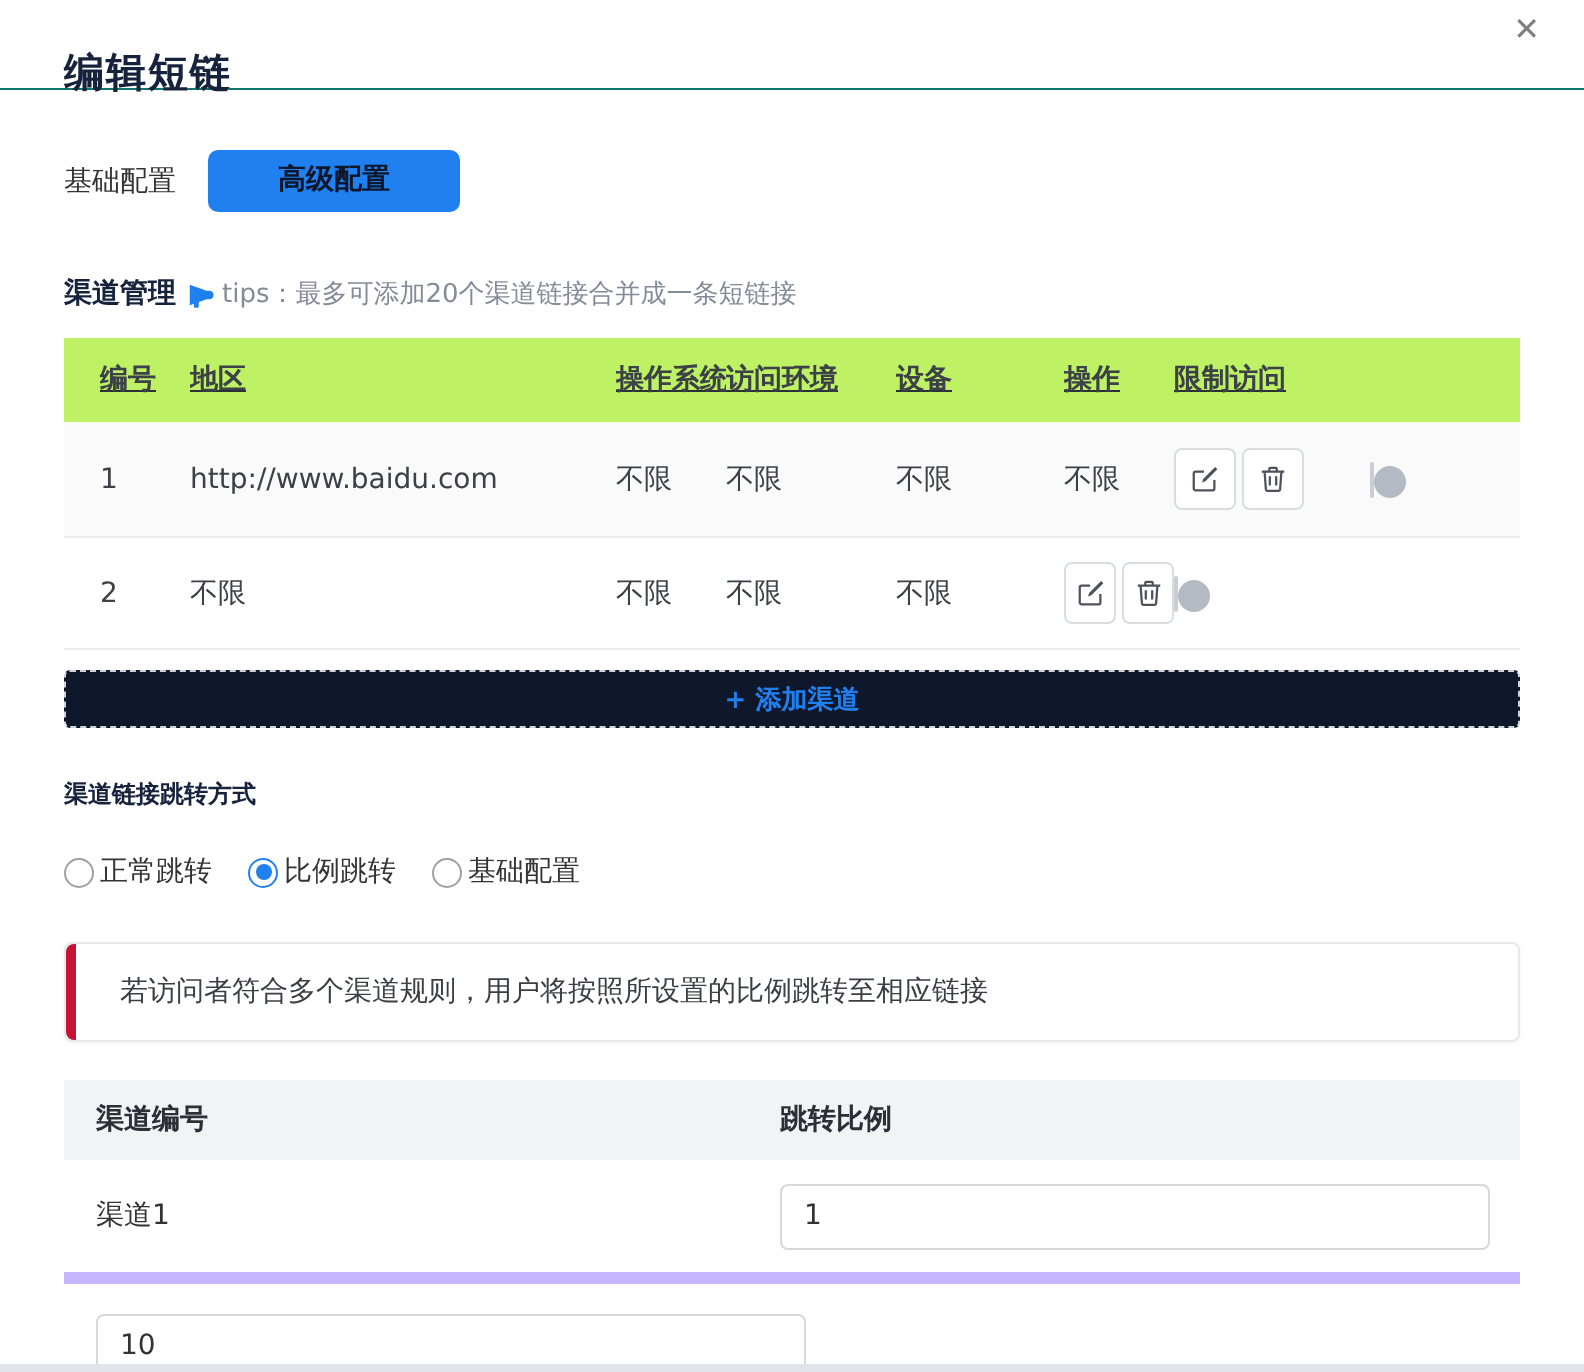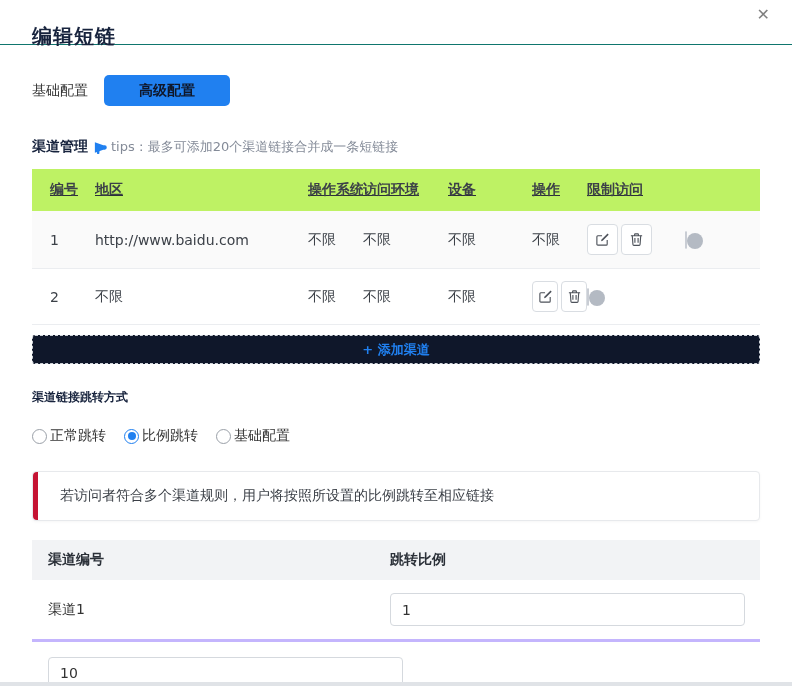--- a/index.html
+++ b/index.html
@@ -69,21 +69,21 @@
   .alert-stripe { position: absolute; left: 0; top: 0; bottom: 0; width: 5px;
     background: #c51333; border-radius: 4px 0 0 4px; }
   .alert-text { padding-left: 27px; font-size: 14px; color: #3a3f46; }
 
   
   .table2 { margin-top: 19px; width: 728px; }
   .t2-row { display: grid; grid-template-columns: 358px 370px; align-items: center; }
   .t2-head { background: #f2f3f5; height: 40px; font-weight: 600; color: #2b3038; }
   .t2-head > div:first-child, .t2-body > div:first-child { padding-left: 16px; }
   .t2-body { height: 62px; background: #fff; }
-  .t2-body.first { border-bottom: 3px solid #c4b5fd; }
+  .t2-body.first { border-bottom: 6px solid #c4b5fd; }
   .ratio-input { width: 355px; height: 33px; border: 1px solid #d5d9de; border-radius: 4px;
     padding: 0 11px; font-size: 14px; color: #333; outline: none;
     font-family: "DejaVu Sans", "Liberation Sans", sans-serif; }
 
   .bottom-strip { position: fixed; left: 0; right: 0; bottom: 0; height: 4px; background: #e0e3e7; }
 
   svg { display: block; }
 </style>
 </head>
 <body>

